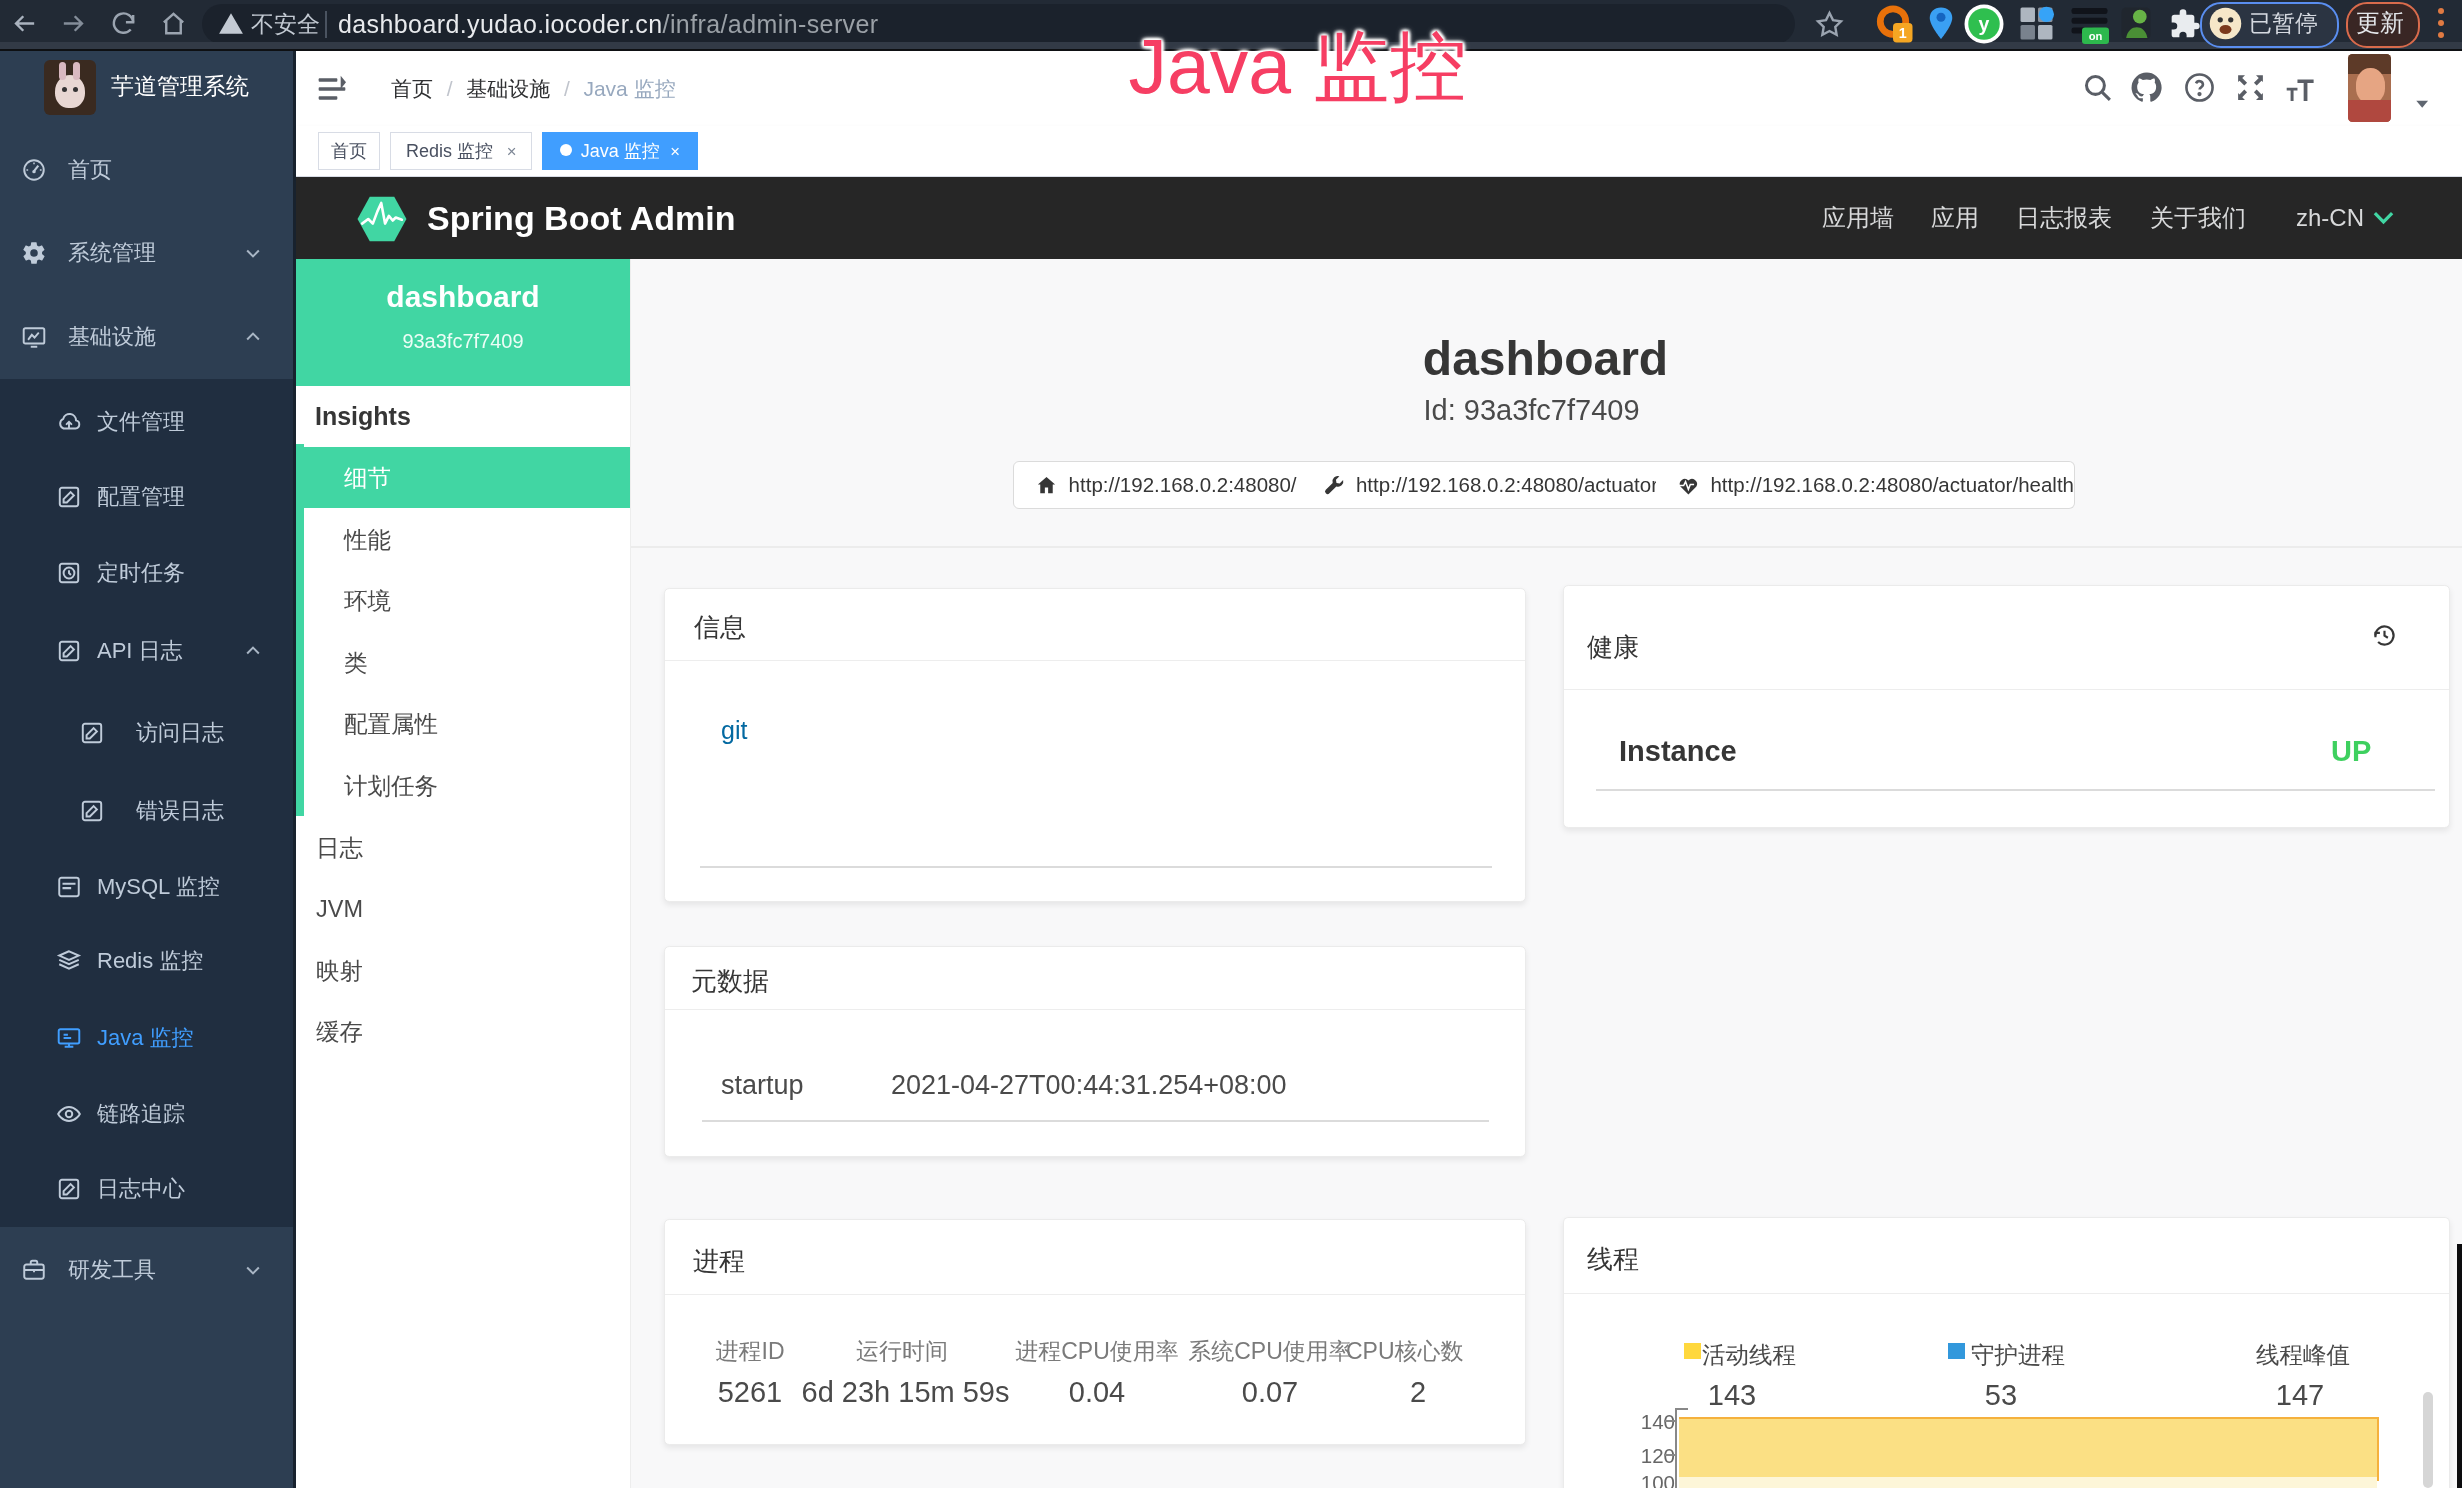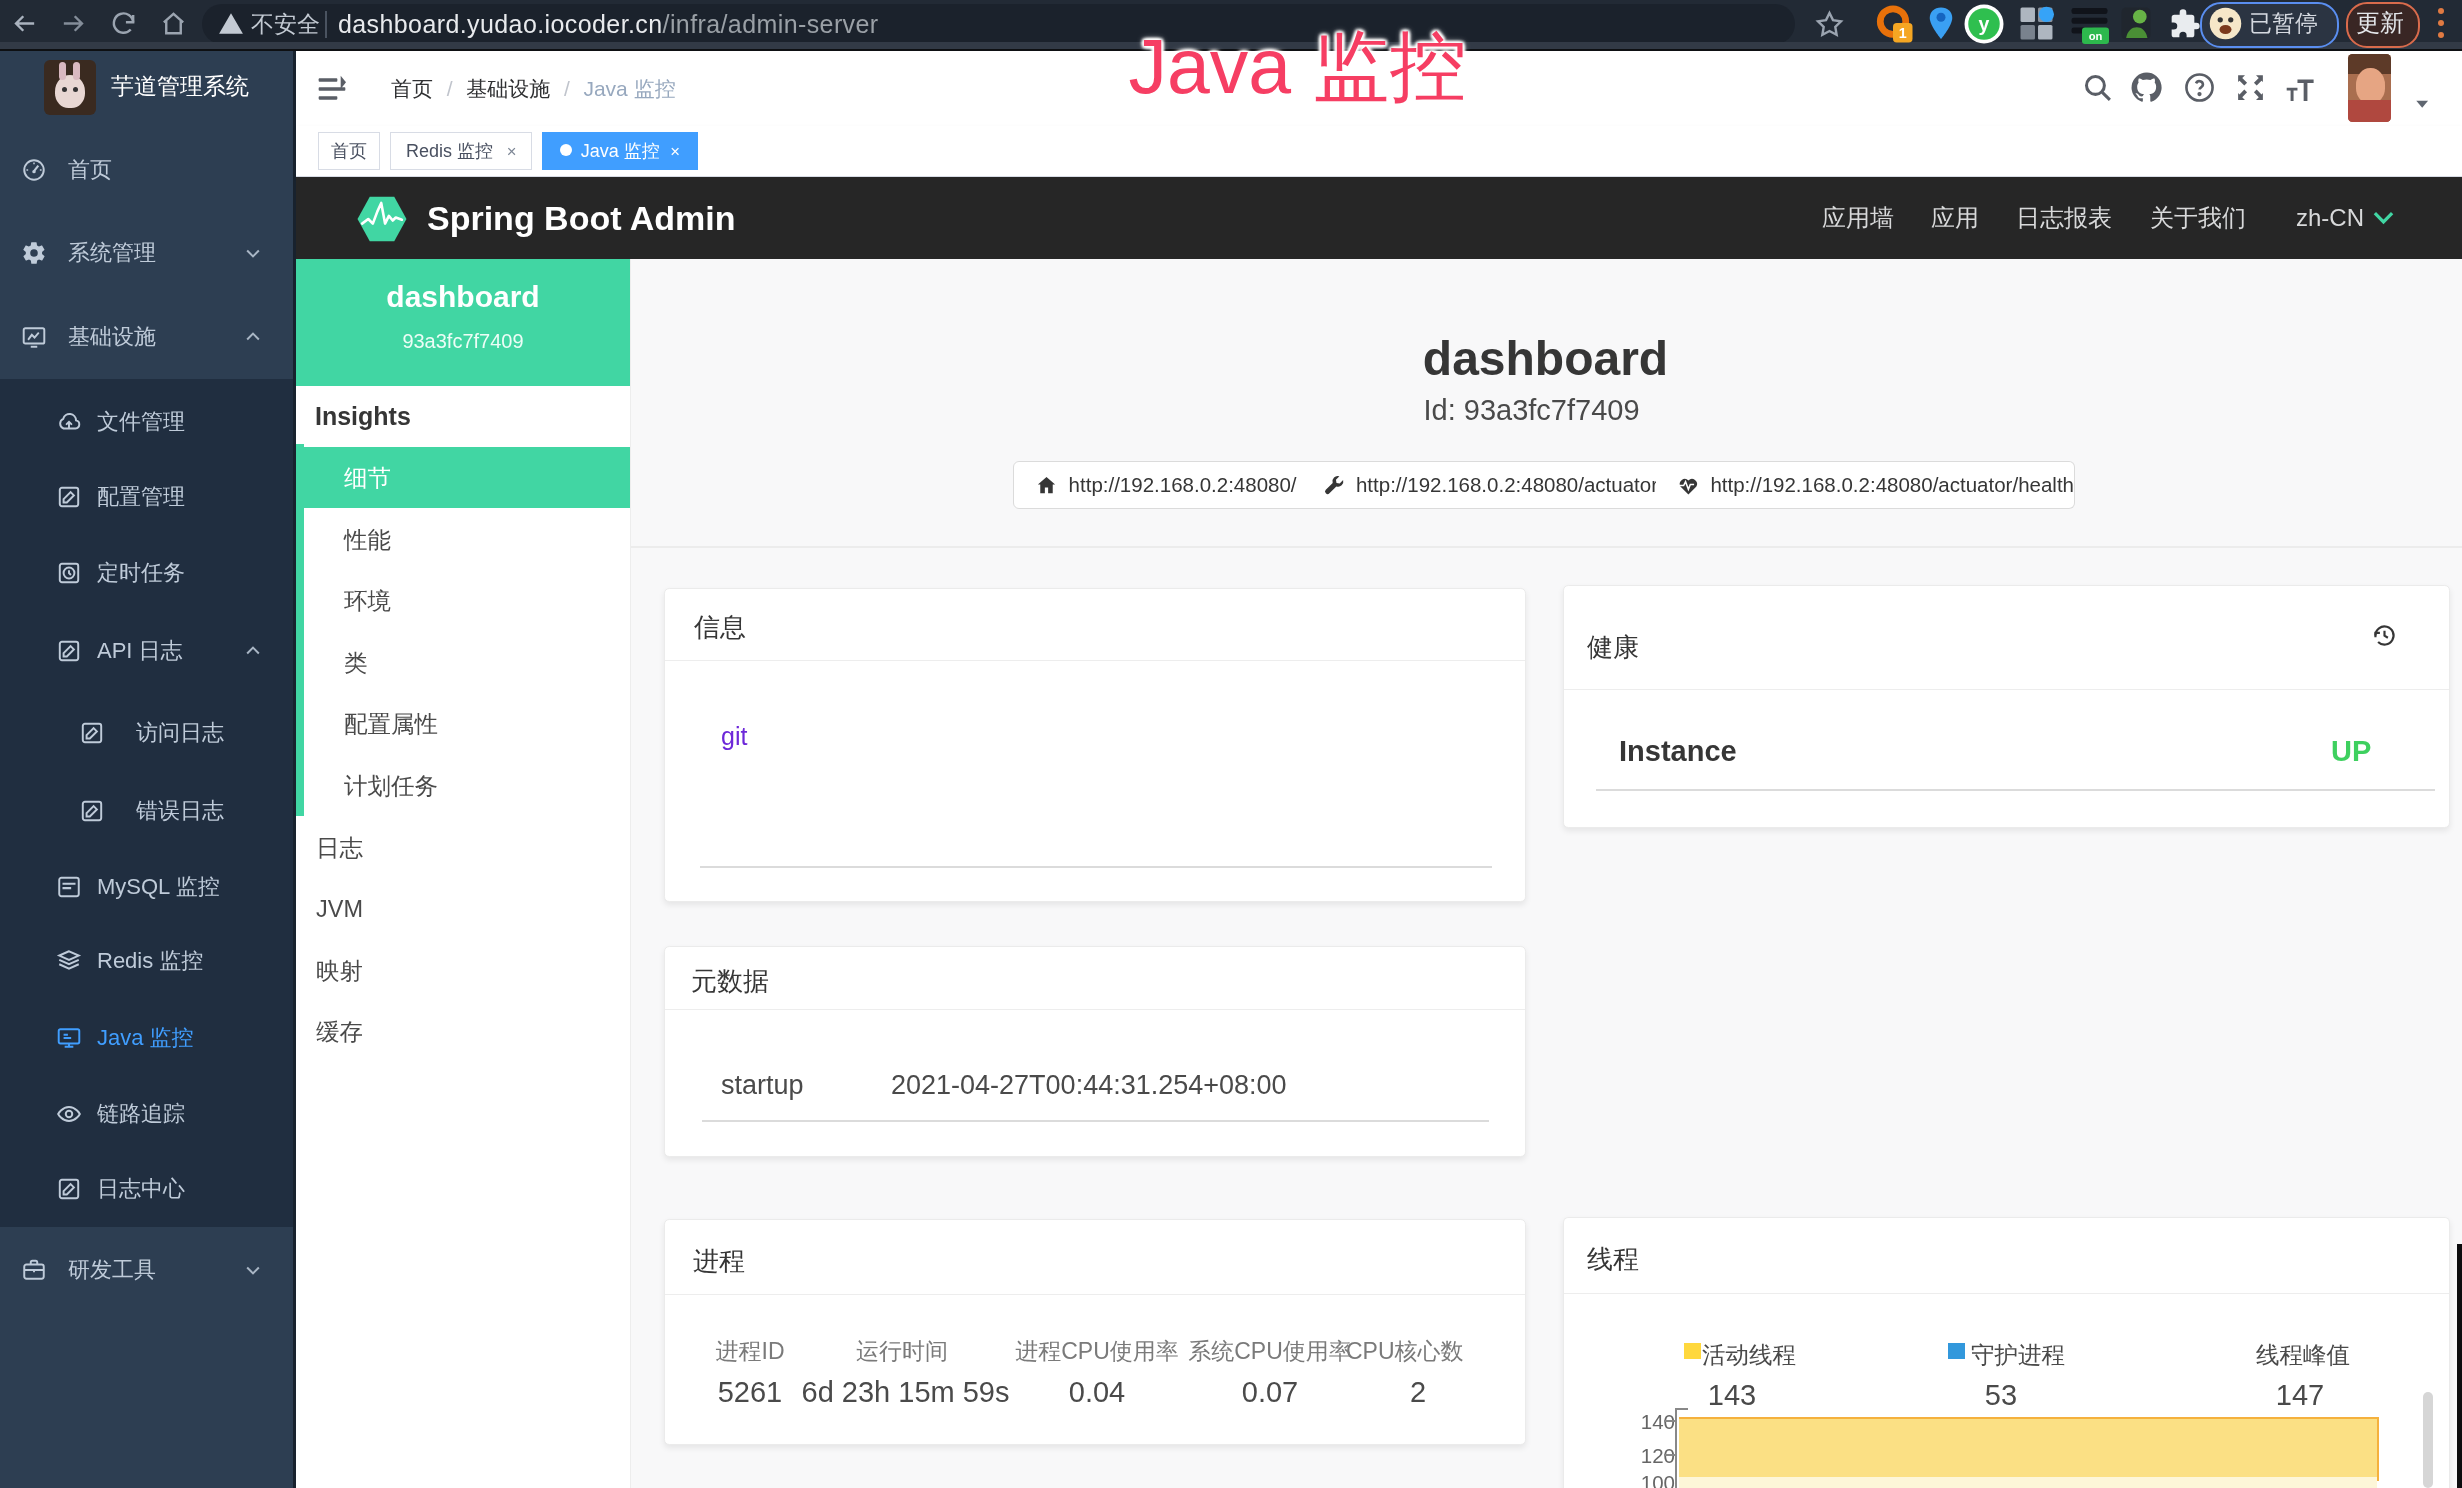--- a/index.html
+++ b/index.html
@@ -424,21 +424,21 @@
       </svg>
     http://192.168.0.2:48080/actuator/health
   </div>
 </div>
 <div class="abs" style="left:631px;top:546px;width:1831px;height:1.5px;background:#ececec;"></div>
 <div class="abs" id="cards">
 
   <div class="card" style="left:664px;top:588px;width:860px;height:312px;">
     <div class="cardhead" style="height:71px;"></div>
     <div class="cardtitle" style="left:29px;top:21px;">信息</div>
-    <div class="abs" style="left:56px;top:133px;font-size:25px;color:#6d28d9;">git</div>
+    <div class="abs" style="left:56px;top:127px;font-size:25px;color:#0369a1;">git</div>
     <div class="abs" style="left:35px;top:277px;width:792px;height:1.5px;background:#dbdbdb;"></div>
   </div>
 
   <div class="card" style="left:664px;top:946px;width:860px;height:209px;">
     <div class="cardhead" style="height:62px;"></div>
     <div class="cardtitle" style="left:26px;top:16.7px;">元数据</div>
     <div class="abs" style="left:56px;top:123px;font-size:27px;color:#4a4a4a;">startup</div>
     <div class="abs" style="left:226px;top:123px;font-size:27px;color:#4a4a4a;">2021-04-27T00:44:31.254+08:00</div>
     <div class="abs" style="left:37px;top:173px;width:787px;height:1.5px;background:#dbdbdb;"></div>
   </div>

